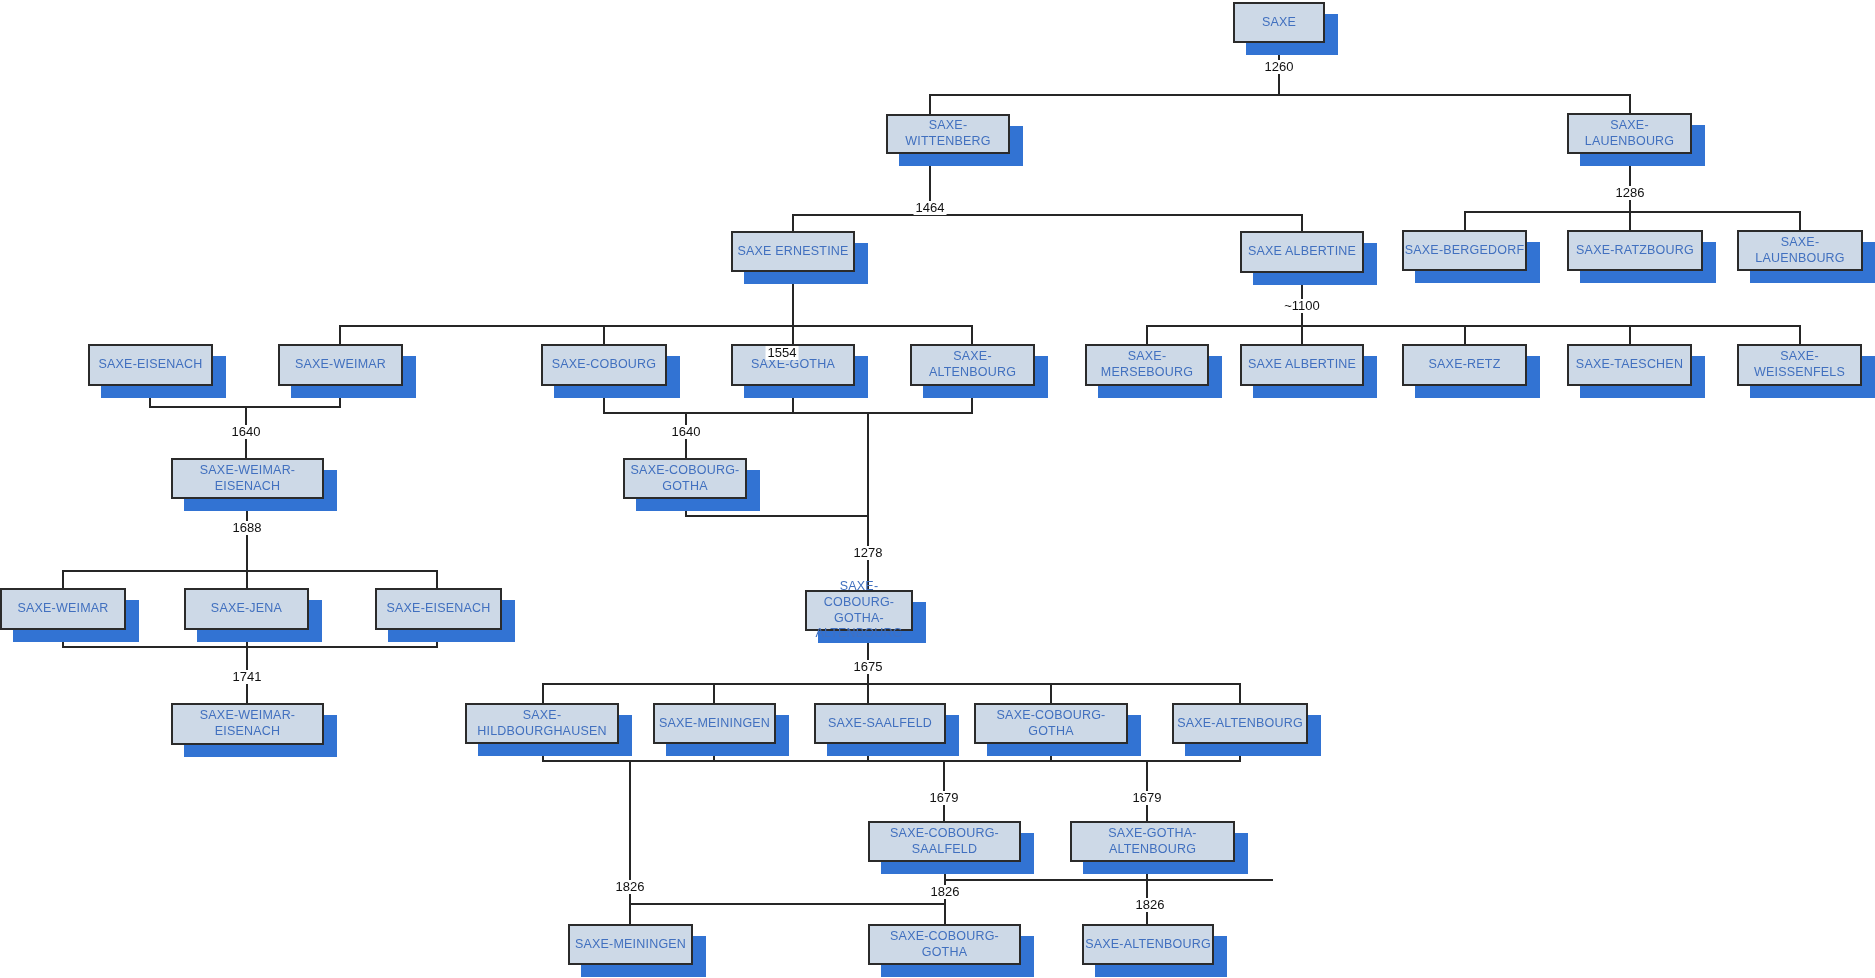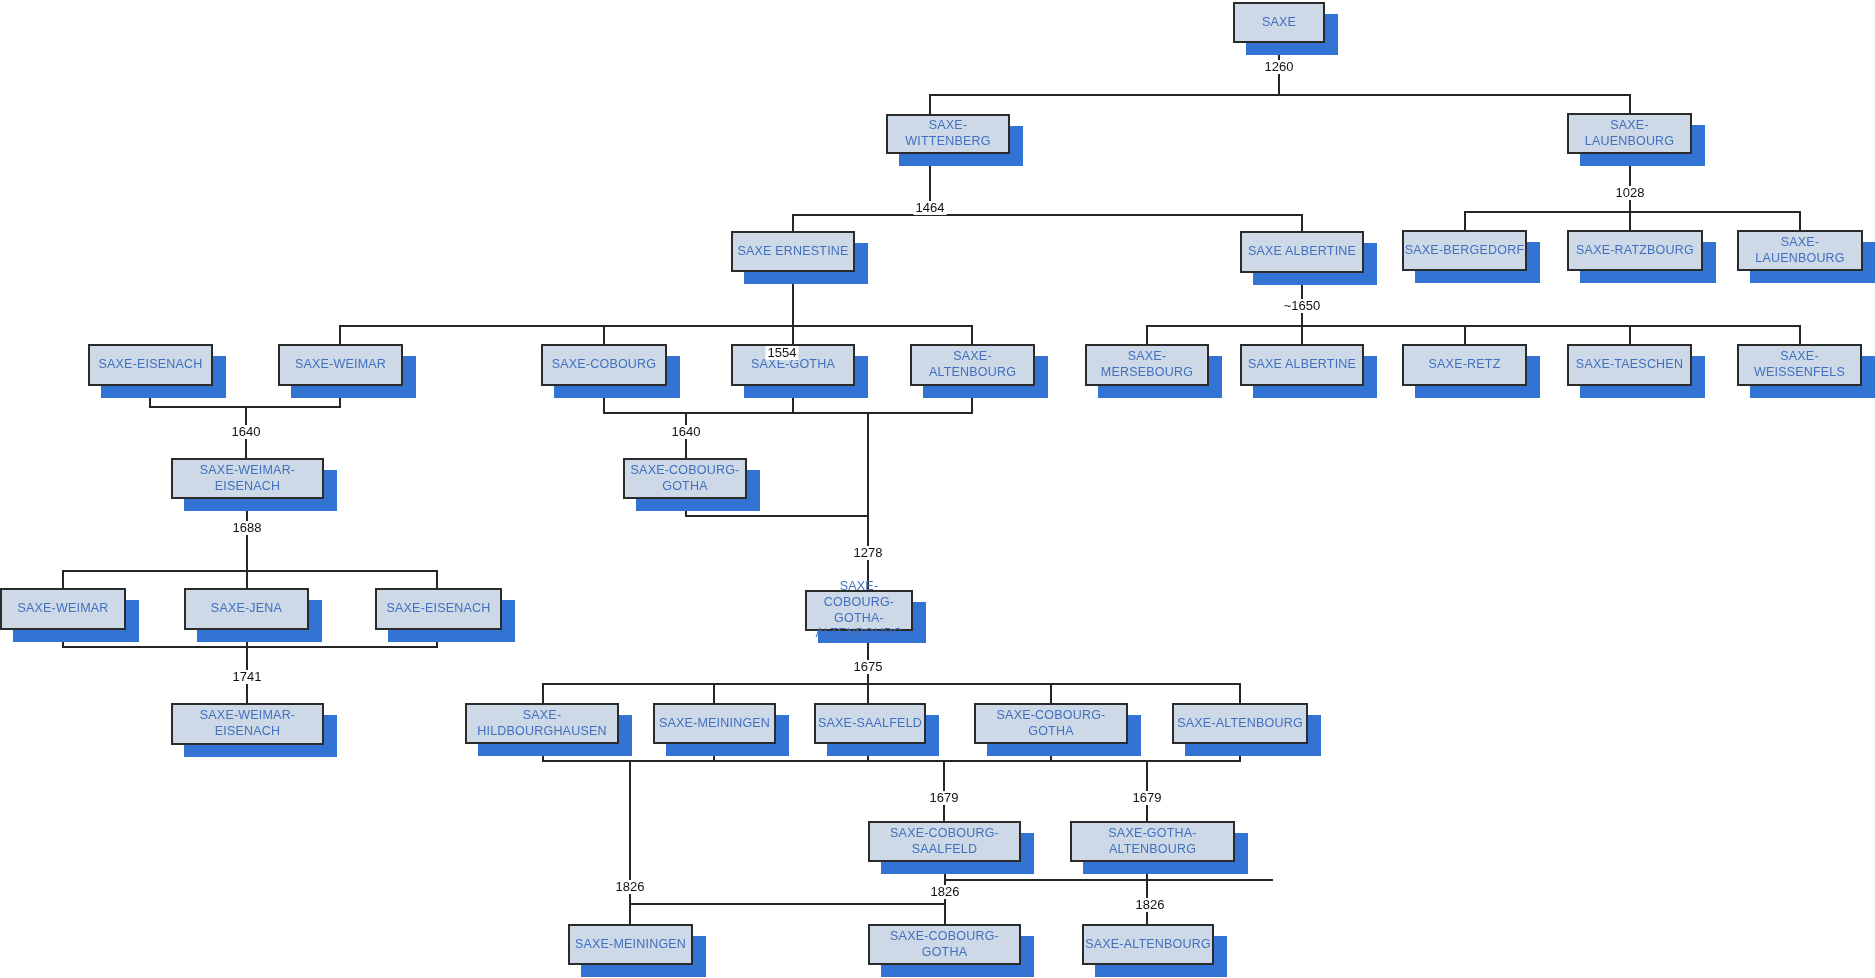--- a/index.html
+++ b/index.html
@@ -84,23 +84,23 @@
   <div class="vl" style="left:943px;top:760px;height:61px"></div>
   <div class="vl" style="left:1146px;top:760px;height:61px"></div>
 
   <div class="vl" style="left:944px;top:862px;height:62px"></div>
   <div class="hl" style="left:630px;top:903px;width:315px"></div>
   <div class="hl" style="left:945px;top:879px;width:328px"></div>
   <div class="vl" style="left:1146px;top:862px;height:62px"></div>
 
   <span class="date" style="left:1279px;top:60px">1260</span>
   <span class="date" style="left:930px;top:201px">1464</span>
-  <span class="date" style="left:1630px;top:186px">1028</span>
+  <span class="date" style="left:1630px;top:186px">1286</span>
   <span class="date" style="left:782px;top:346px">1554</span>
-  <span class="date" style="left:1302px;top:299px">~1650</span>
+  <span class="date" style="left:1302px;top:299px">~1100</span>
   <span class="date" style="left:246px;top:425px">1640</span>
   <span class="date" style="left:686px;top:425px">1640</span>
   <span class="date" style="left:247px;top:521px">1688</span>
   <span class="date" style="left:247px;top:670px">1741</span>
   <span class="date" style="left:868px;top:546px">1278</span>
   <span class="date" style="left:868px;top:660px">1675</span>
   <span class="date" style="left:944px;top:791px">1679</span>
   <span class="date" style="left:1147px;top:791px">1679</span>
   <span class="date" style="left:630px;top:880px">1826</span>
   <span class="date" style="left:945px;top:885px">1826</span>
@@ -132,21 +132,21 @@
   <div class="node" style="left:0px;top:588px;width:126px">SAXE-WEIMAR</div>
   <div class="node" style="left:184px;top:588px;width:125px">SAXE-JENA</div>
   <div class="node" style="left:375px;top:588px;width:127px">SAXE-EISENACH</div>
 
   <div class="node" style="left:805px;top:590px;width:108px;height:41px">SAXE-COBOURG-GOTHA-ALTENBOURG</div>
 
   <div class="node" style="left:171px;top:703px;width:153px">SAXE-WEIMAR-EISENACH</div>
 
   <div class="node" style="left:465px;top:703px;width:154px;height:41px">SAXE-HILDBOURGHAUSEN</div>
   <div class="node" style="left:653px;top:703px;width:123px;height:41px">SAXE-MEININGEN</div>
-  <div class="node" style="left:814px;top:703px;width:112px;height:41px">SAXE-SAALFELD</div>
+  <div class="node" style="left:814px;top:703px;width:132px;height:41px">SAXE-SAALFELD</div>
   <div class="node" style="left:974px;top:703px;width:154px;height:41px">SAXE-COBOURG-GOTHA</div>
   <div class="node" style="left:1172px;top:703px;width:136px;height:41px">SAXE-ALTENBOURG</div>
 
   <div class="node" style="left:868px;top:821px;width:153px;height:41px">SAXE-COBOURG-SAALFELD</div>
   <div class="node" style="left:1070px;top:821px;width:165px;height:41px">SAXE-GOTHA-ALTENBOURG</div>
 
   <div class="node" style="left:568px;top:924px;width:125px;height:41px">SAXE-MEININGEN</div>
   <div class="node" style="left:868px;top:924px;width:153px;height:41px">SAXE-COBOURG-GOTHA</div>
   <div class="node" style="left:1082px;top:924px;width:132px;height:41px">SAXE-ALTENBOURG</div>
 

